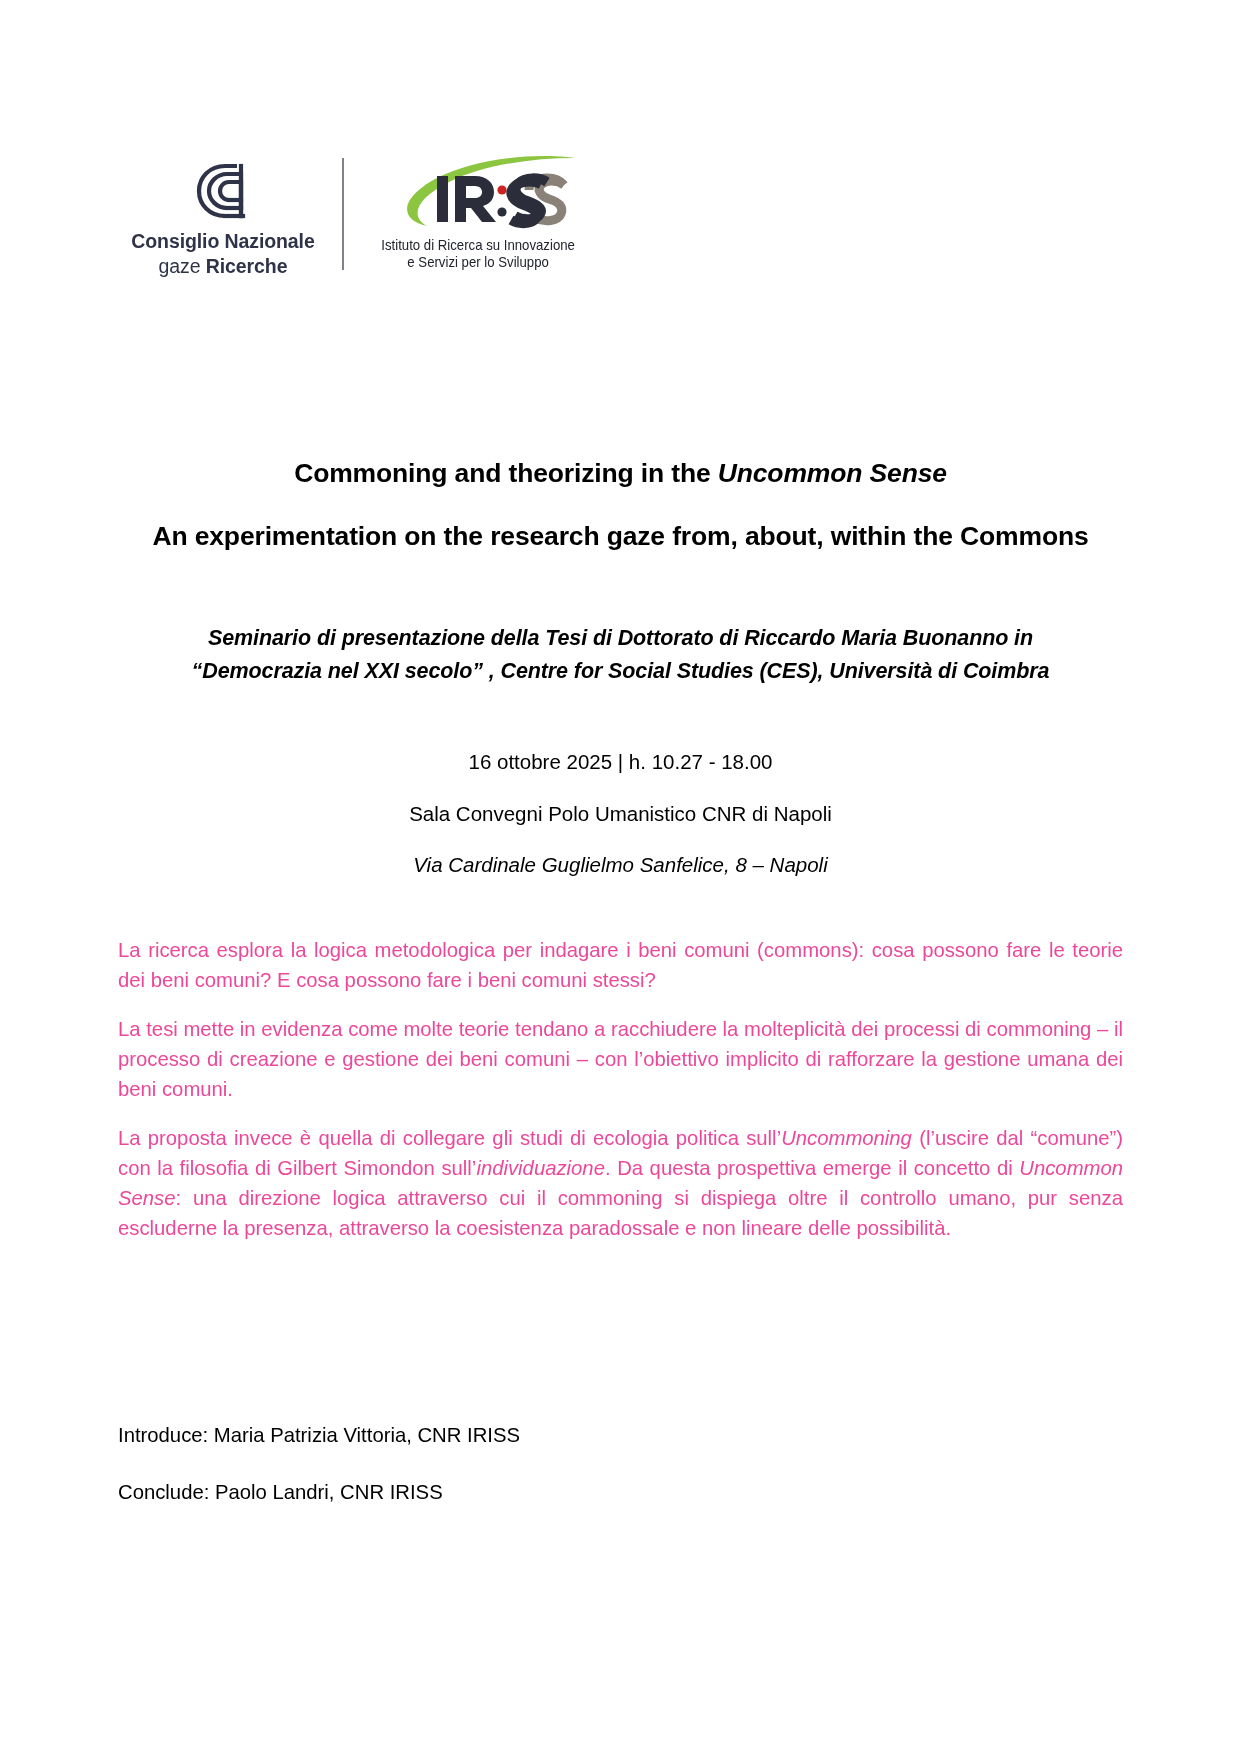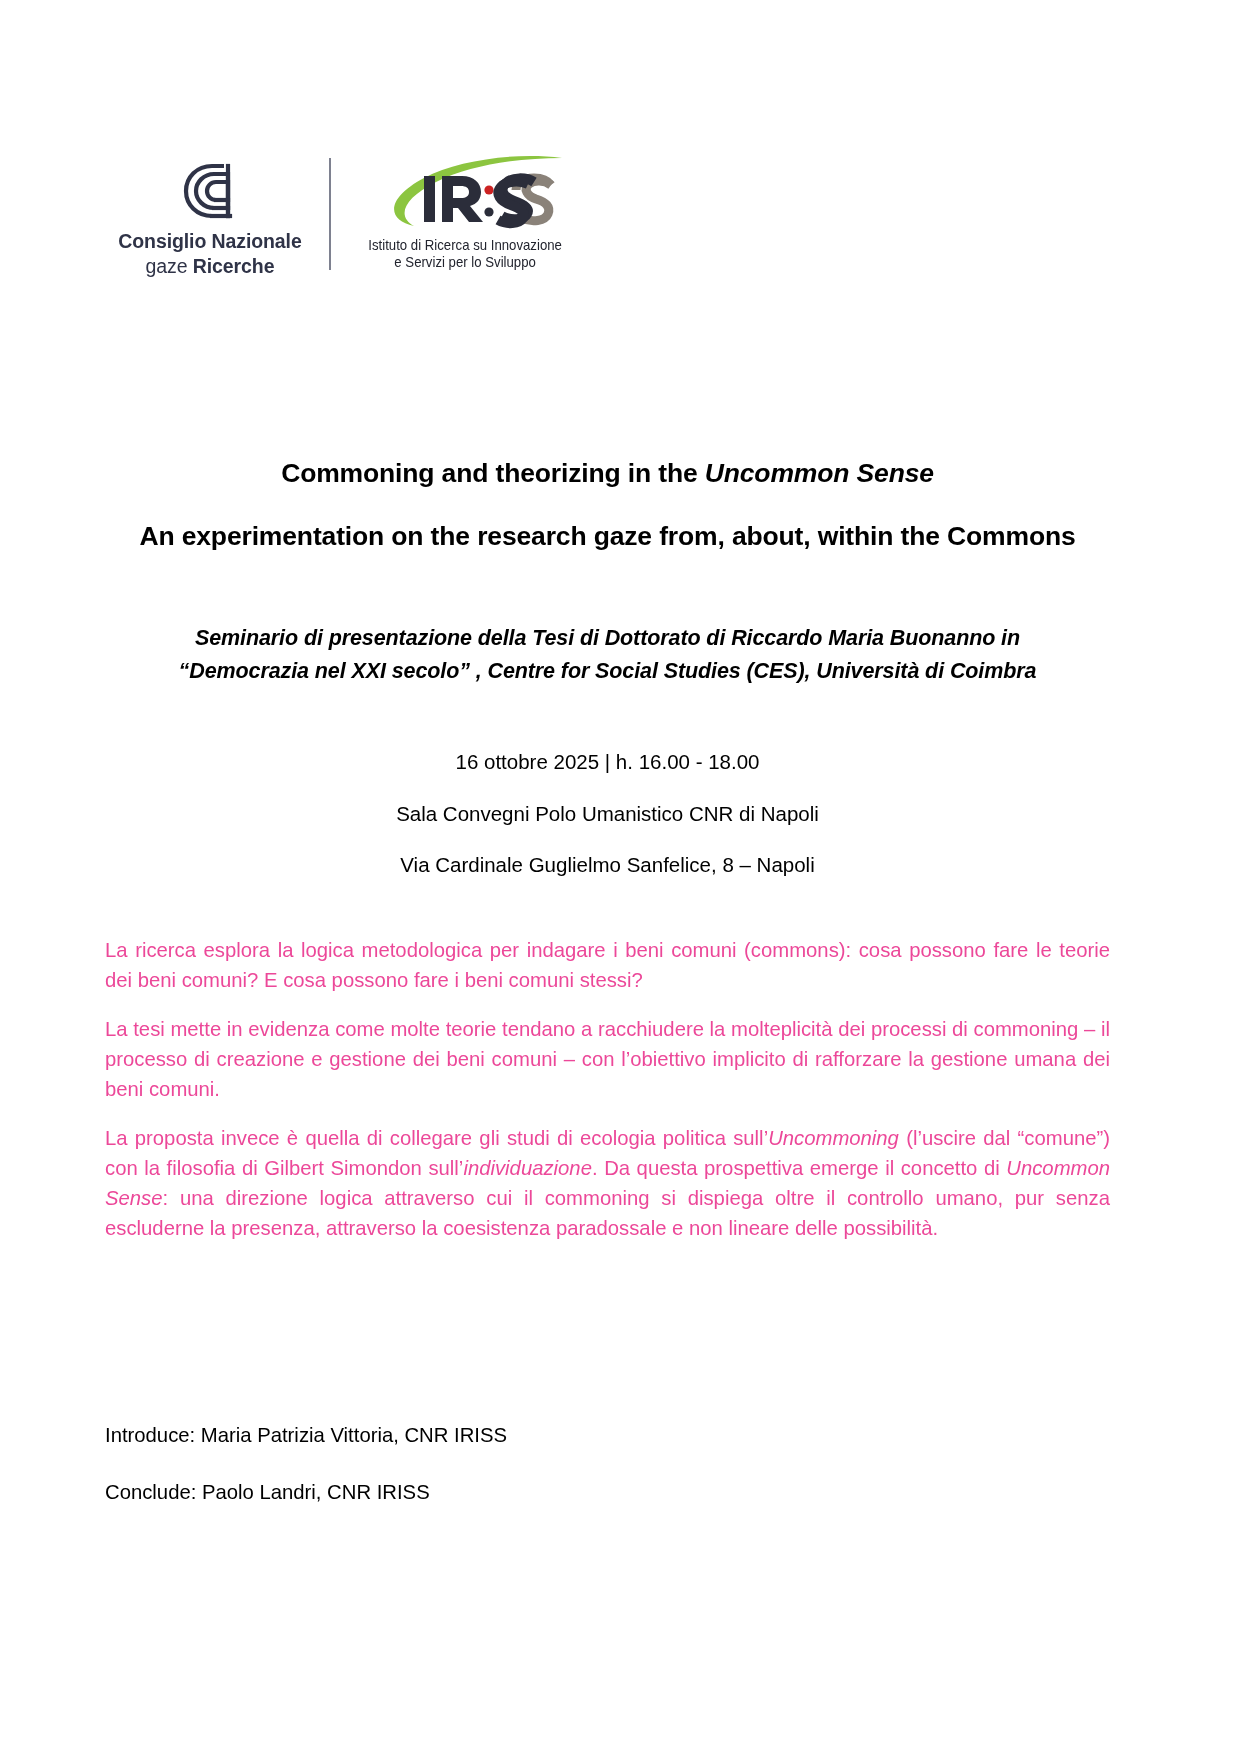--- a/index.html
+++ b/index.html
@@ -15,21 +15,21 @@
     position: relative;
     width: 1241px;
     height: 1755px;
     background: #ffffff;
     margin: 0 auto;
     overflow: hidden;
     box-sizing: border-box;
   }
   .content {
     position: absolute;
-    left: 105px;
+    left: 118px;
     top: 0;
     width: 1005px;
     height: 1567px;
   }
 
   
   .logo-band {
     position: absolute;
     left: 0px;
     top: 152px;
@@ -133,21 +133,21 @@
     top: 752px;
     width: 1005px;
     text-align: center;
     font-size: 20.5px;
     line-height: 1.0;
   }
   .event-block .ev {
     display: block;
     margin-bottom: 31px;
   }
-  .event-block .ev:last-child { margin-bottom: 0; }
+  .event-block .ev:last-child { margin-bottom: 0; font-style: italic; }
 
   
   .body-block {
     position: absolute;
     left: 0;
     top: 935px;
     width: 1005px;
   }
   .body-p {
     font-size: 20.3px;
@@ -234,21 +234,21 @@
     <div class="title-line t1"><span>Commoning and theorizing in the </span><i>Uncommon Sense</i></div>
     <div class="title-line t2">An experimentation on the research gaze from, about, within the Commons</div>
   </div>
 
   <div class="subtitle-block">
     <span>Seminario di presentazione della Tesi di Dottorato di Riccardo Maria Buonanno in</span>
     <span>“Democrazia nel XXI secolo” , Centre for Social Studies (CES), Università di Coimbra</span>
   </div>
 
   <div class="event-block">
-    <span class="ev">16 ottobre 2025 | h. 16.00  -  18.00</span>
+    <span class="ev">16 ottobre 2025 | h. 10.27  -  18.00</span>
     <span class="ev">Sala Convegni Polo Umanistico CNR di Napoli</span>
     <span class="ev">Via Cardinale Guglielmo Sanfelice, 8 – Napoli</span>
   </div>
 
   <div class="body-block">
     <p class="body-p">La ricerca esplora la logica metodologica per indagare i beni comuni (commons): cosa possono fare le teorie dei beni comuni? E cosa possono fare i beni comuni stessi?</p>
     <p class="body-p">La tesi mette in evidenza come molte teorie tendano a racchiudere la molteplicità dei processi di commoning – il processo di creazione e gestione dei beni comuni – con l’obiettivo implicito di rafforzare la gestione umana dei beni comuni.</p>
     <p class="body-p"><span>La proposta invece è quella di collegare gli studi di ecologia politica sull’</span><i>Uncommoning</i><span> (l’uscire dal “comune”) con la filosofia di Gilbert Simondon sull’</span><i>individuazione</i><span>. Da questa prospettiva emerge il concetto di </span><i>Uncommon Sense</i><span>: una direzione logica attraverso cui il commoning si dispiega oltre il controllo umano, pur senza escluderne la presenza, attraverso la coesistenza paradossale e non lineare delle possibilità.</span></p>
   </div>
 

